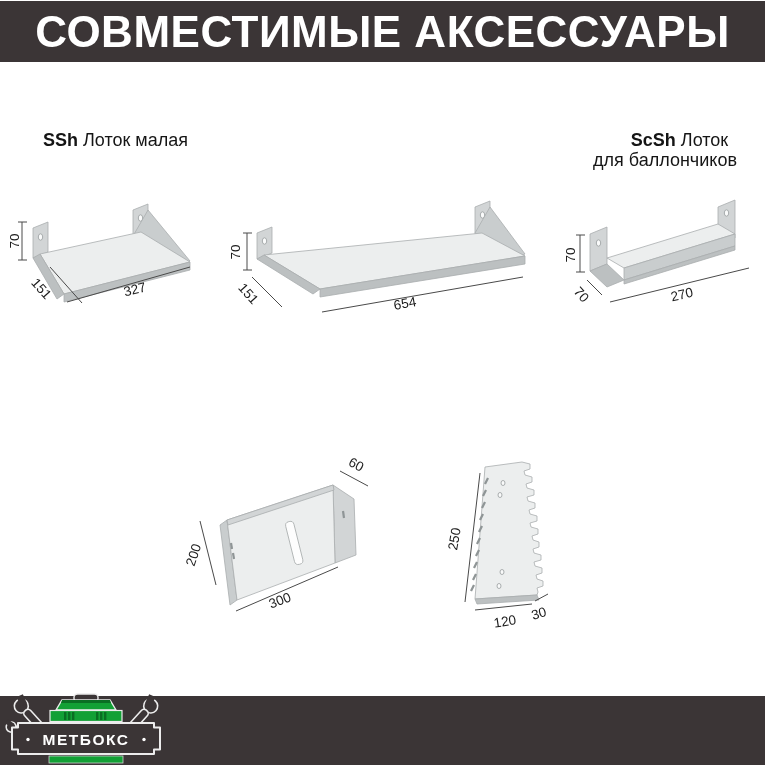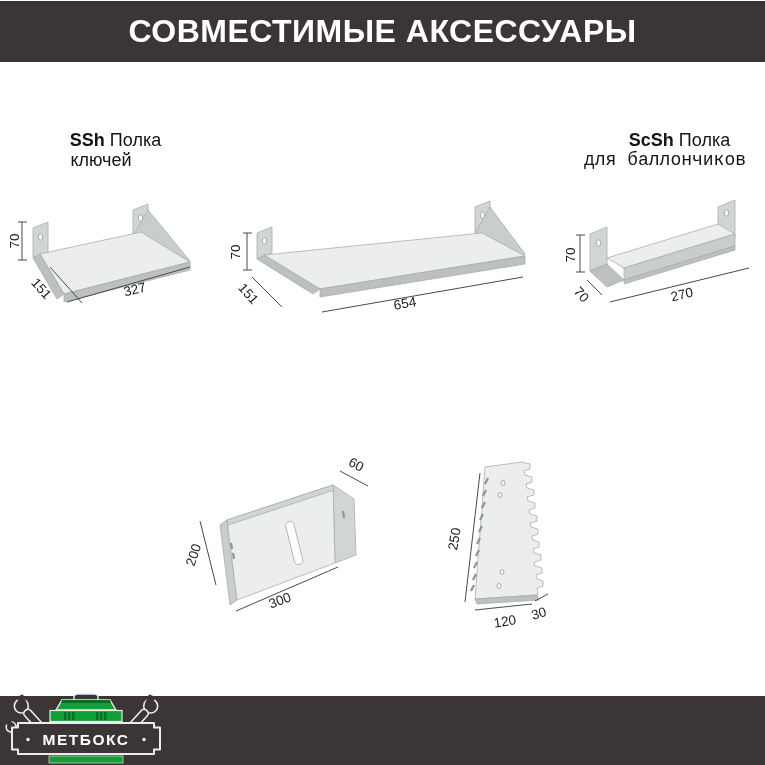--- a/index.html
+++ b/index.html
@@ -7,25 +7,25 @@
     --metal_light:#eceeee; --metal_mid:#d2d5d6; --metal_mid2:#c9cdce; --metal_dark:#bcc0c1;
     --edge:#a9adae; --dim_line:#4a4a4a; --dim_text:#1b1b1b; --text_dark:#151515;
     --logo_green:#12a035; --logo_green_dark:#0a6e23; --logo_outline:#ececec;
   }
   *{margin:0;padding:0;box-sizing:border-box;}
   html,body{width:765px;height:765px;}
   body{font-family:"Liberation Sans",sans-serif;background:#fff;}
   .page{position:relative;width:765px;height:765px;background:var(--page_bg);overflow:hidden;}
   .header{position:absolute;left:0;top:1px;width:765px;height:61px;background:var(--header_bg);
           display:flex;align-items:center;justify-content:center;}
-  .header h1{color:var(--title_fg);font-size:32px;font-weight:700;letter-spacing:.5px;}
+  .header h1{color:var(--title_fg);font-size:44px;font-weight:700;letter-spacing:.5px;}
   .ptitle{position:absolute;text-align:center;font-size:18px;color:var(--text_dark);line-height:20px;}
   .ptitle .code{font-weight:700;margin-left:29px;}
   .ptitle.bold-all .pname{font-weight:700;}
-  .ptitle .pname2{display:block;font-family:Liberation Mono, monospace;}
+  .ptitle .pname2{display:block;}
   .ptitle .pname2:empty{display:none;}
   svg{position:absolute;overflow:visible;}
   .m-light{fill:var(--metal_light);stroke:var(--edge);stroke-width:.8;}
   .m-mid{fill:var(--metal_mid);stroke:var(--edge);stroke-width:.8;}
   .m-mid2{fill:var(--metal_mid2);stroke:var(--edge);stroke-width:.8;}
   .m-dark{fill:var(--metal_dark);stroke:var(--edge);stroke-width:.8;}
   .hole{fill:#fafbfb;stroke:#969b9c;stroke-width:.8;}
   .dimline{stroke:var(--dim_line);stroke-width:1;fill:none;}
   .slot{stroke:#8f9596;stroke-width:2.2;}
   text.dim{font-family:"Liberation Sans",sans-serif;font-size:13.5px;fill:var(--dim_text);text-anchor:middle;}
@@ -40,26 +40,26 @@
 <body>
 
 <div class="page">
 
   <div class="header">
     <h1>СОВМЕСТИМЫЕ АКСЕССУАРЫ</h1>
   </div>
 
   <div class="ptitle" style="left:11px;top:130px;width:180px;">
     <span class="code">SSh</span>
-    <span class="pname">Полка ключей</span>
+    <span class="pname">Лоток малая</span>
     
   </div>
   <div class="ptitle" style="left:570px;top:130px;width:190px;">
     <span class="code">ScSh</span>
-    <span class="pname">Полка</span>
+    <span class="pname">Лоток</span>
     <span class="pname2">для баллончиков</span>
   </div>
 
   <svg style="left:8px;top:192px;" width="195" height="125" viewBox="0 0 195 125">
     <polygon class="m-mid" points="125,18 140,12 140,40 125,46"></polygon>
     <ellipse class="hole" cx="132.5" cy="26" rx="2.2" ry="3.2"></ellipse>
     <polygon class="m-mid2" points="125,44 140,18 182,69 169,75"></polygon>
     <polygon class="m-mid" points="25,36 40,30 40,60 25,66"></polygon>
     <ellipse class="hole" cx="32.5" cy="45" rx="2.2" ry="3.2"></ellipse>
     <polygon class="m-light" points="32,62 133,40 182,70 56,102"></polygon>

